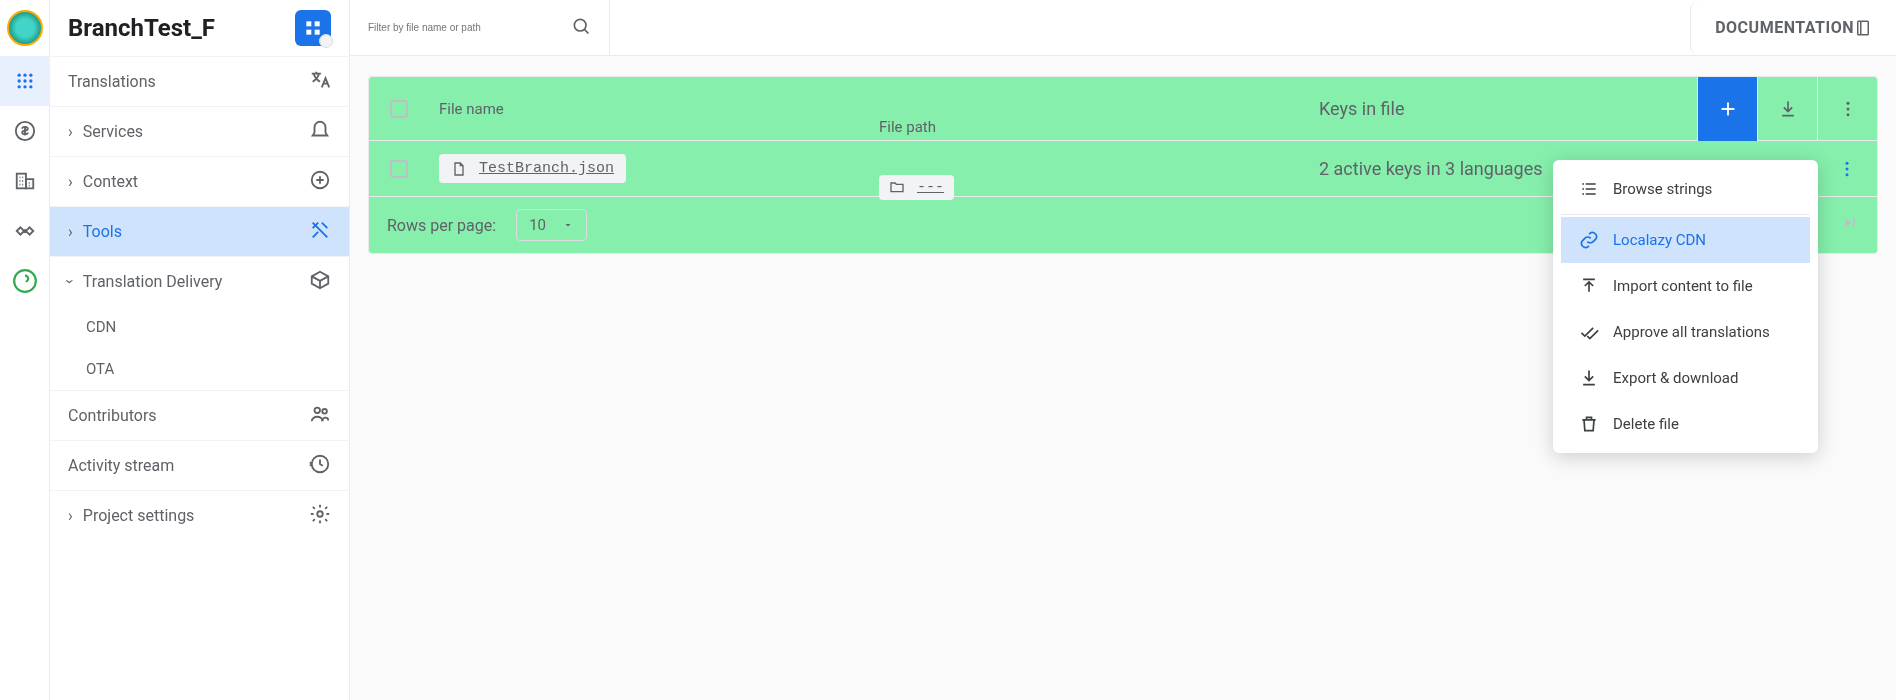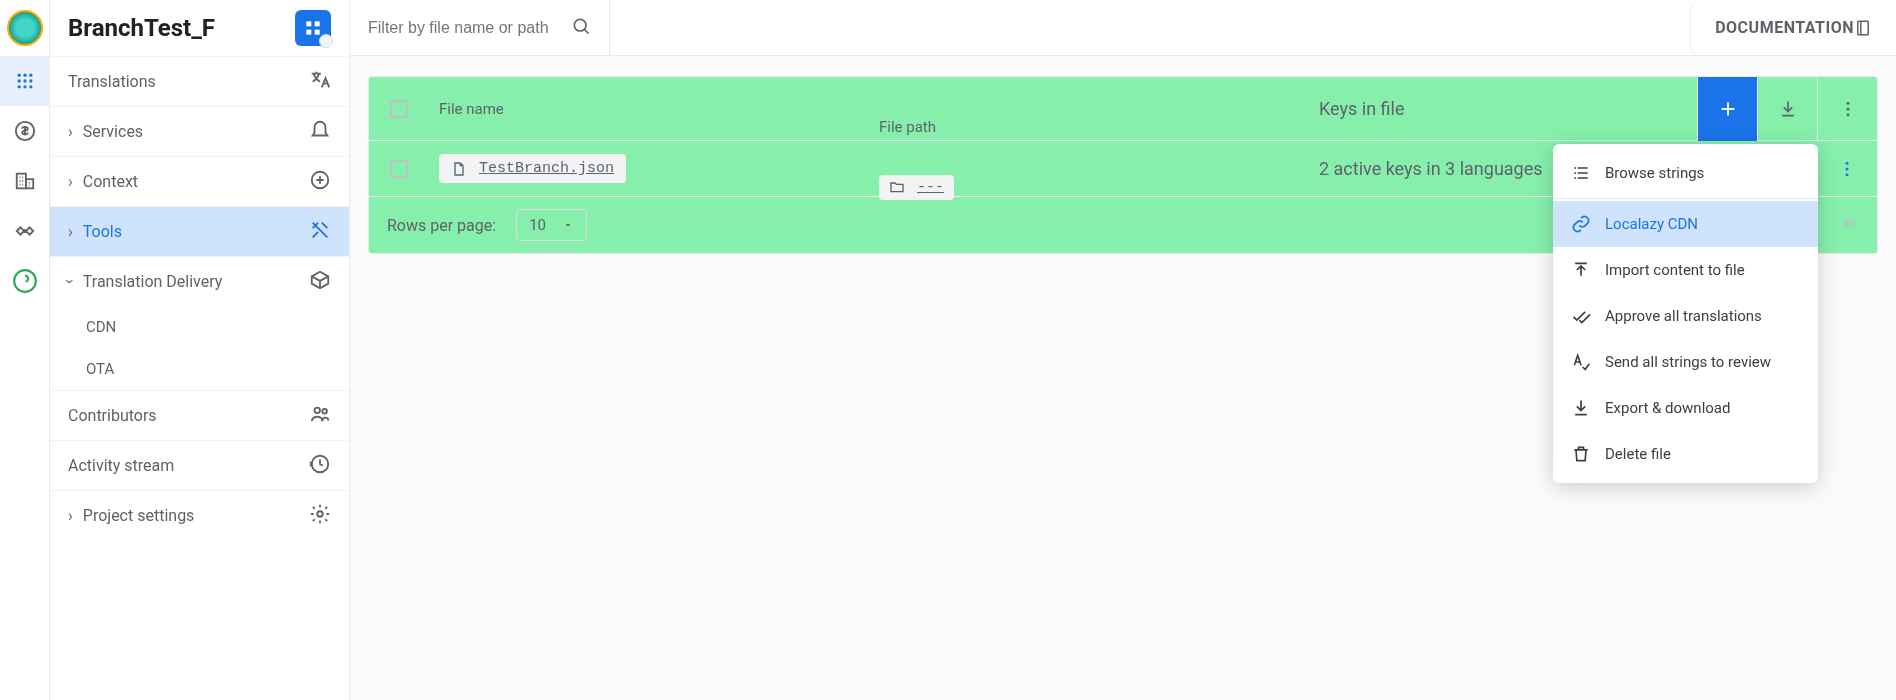--- a/index.html
+++ b/index.html
@@ -16,42 +16,42 @@
 .sidebar-header .proj-icon { width:36px; height:36px; background:#1a73e8; border-radius:6px; position:relative; display:flex; align-items:center; justify-content:center; }
 .sidebar-header .proj-icon::after{ content:""; width:12px; height:12px; background:#f1f3f4; border-radius:50%; position:absolute; right:-2px; bottom:-2px; border:1px solid #dadce0; }
 .nav-item { height:50px; display:flex; align-items:center; justify-content:space-between; padding:0 18px; border-top:1px solid #f1f3f4; cursor:pointer; font-size:16px; }
 .nav-item .left { display:flex; align-items:center; gap:10px; }
 .nav-item.active { background:#cfe3fc; color:#1a73e8; }
 .nav-item.active .right-icon { color:#1a73e8; }
 .nav-sub { padding-left:36px; height:42px; display:flex; align-items:center; font-size:15px; cursor:pointer; }
 .main { flex:1; display:flex; flex-direction:column; background:#fafafa; }
 .topbar { height:56px; background:#fff; display:flex; align-items:center; border-bottom:1px solid #e8eaed; }
 .filter-box { width:260px; height:56px; display:flex; align-items:center; padding:0 18px; border-right:1px solid #e8eaed; }
-.filter-box input { border:none; outline:none; font-size:16px; width:200px; color:#1d4ed8; background:transparent; }
+.filter-box input { border:none; outline:none; font-size:10px; width:200px; color:#1d4ed8; background:transparent; }
 .filter-box .srch { margin-left:auto; }
 .doc-link { margin-left:auto; padding:0 24px; display:flex; align-items:center; gap:0; font-weight:700; letter-spacing:0.5px; height:56px; border-left:1px solid #e8eaed;border-radius:10px; }
 .content { padding:20px 18px; position:relative; }
 .table { background:#86efac; border:1px solid #e8eaed; border-radius:4px; width:100%; }
 .thead { display:flex; align-items:center; height:64px; border-bottom:1px solid #e8eaed; }
 .cbcell { width:60px; display:flex; align-items:center; justify-content:center; }
 .cb { width:18px; height:18px; border:2px solid #bdc1c6; border-radius:3px; }
 .col-name { width:440px; padding-left:10px; font-size:15px; }
 .col-path { width:440px; padding-left:10px; font-size:15px;margin-top:37px; }
 .col-keys { flex:1; padding-left:10px; font-size:18px; }
 .actions { display:flex; align-items:center; }
 .action-btn { width:60px; height:64px; display:flex; align-items:center; justify-content:center; border-left:1px solid #e8eaed; }
 .action-btn.primary { background:#1a73e8; color:#fff; }
 .trow { display:flex; align-items:center; height:56px; border-bottom:1px solid #e8eaed; }
 .chip { background:#f1f3f4; border-radius:4px; padding:6px 12px; display:inline-flex; align-items:center; gap:12px; font-family: 'Courier New', monospace; font-size:15px;text-decoration:underline; }
 .chip.sm { padding:4px 10px; }
 .row-more { width:60px; height:56px; display:flex; align-items:center; justify-content:center; margin-left:auto; color:#1a73e8; }
 .tfoot { display:flex; align-items:center; height:56px; padding:0 18px; gap:20px; }
 .select { border:1px solid #dadce0; border-radius:4px; padding:6px 12px; display:flex; align-items:center; gap:16px; font-size:15px; }
 .pager { margin-left:auto; color:#bdc1c6; }
-.menu { position:absolute; top:88px; right:78px; width:265px; background:#fff; border-radius:6px; box-shadow:0 4px 20px rgba(0,0,0,0.18); padding:6px 0; z-index:10; }
+.menu { position:absolute; top:104px; right:78px; width:265px; background:#fff; border-radius:6px; box-shadow:0 4px 20px rgba(0,0,0,0.18); padding:6px 8px; z-index:10; }
 .menu-item { height:46px; display:flex; align-items:center; gap:14px; padding:0 18px; font-size:15px; cursor:pointer; color:#3c4043; }
 .menu-item.active { background:#cfe3fc; color:#1a73e8; }
 .menu-sep { height:1px; background:#e8eaed; margin:2px 0; }
 svg { flex-shrink:0; }
 .chev { font-size:16px; color:#5f6368; }
 </style>
 </head>
 <body>
 
 <div class="icon-rail">
@@ -324,26 +324,20 @@
         <span>Import content to file</span>
       </div>
       <div class="menu-item">
         <svg width="20" height="20" viewBox="0 0 24 24" fill="none" stroke="currentColor" stroke-width="2">
             <path d="M3 13l4 4L17 7M10 17l3 3L23 10"></path>
           </svg>
         <span>Approve all translations</span>
       </div>
       <div class="menu-item">
         <svg width="20" height="20" viewBox="0 0 24 24" fill="none" stroke="currentColor" stroke-width="2">
-            <path d="M4 16l4-12 4 12M5.5 12h5M14 18l3 3 5-7"></path>
-          </svg>
-        <span>Send all strings to review</span>
-      </div>
-      <div class="menu-item">
-        <svg width="20" height="20" viewBox="0 0 24 24" fill="none" stroke="currentColor" stroke-width="2">
             <path d="M12 3v12M7 10l5 5 5-5M5 20h14"></path>
           </svg>
         <span>Export &amp; download</span>
       </div>
       <div class="menu-item">
         <svg width="20" height="20" viewBox="0 0 24 24" fill="none" stroke="currentColor" stroke-width="2">
             <path d="M4 7h16M9 7V4h6v3M6 7l1 13h10l1-13"></path>
           </svg>
         <span>Delete file</span>
       </div>

